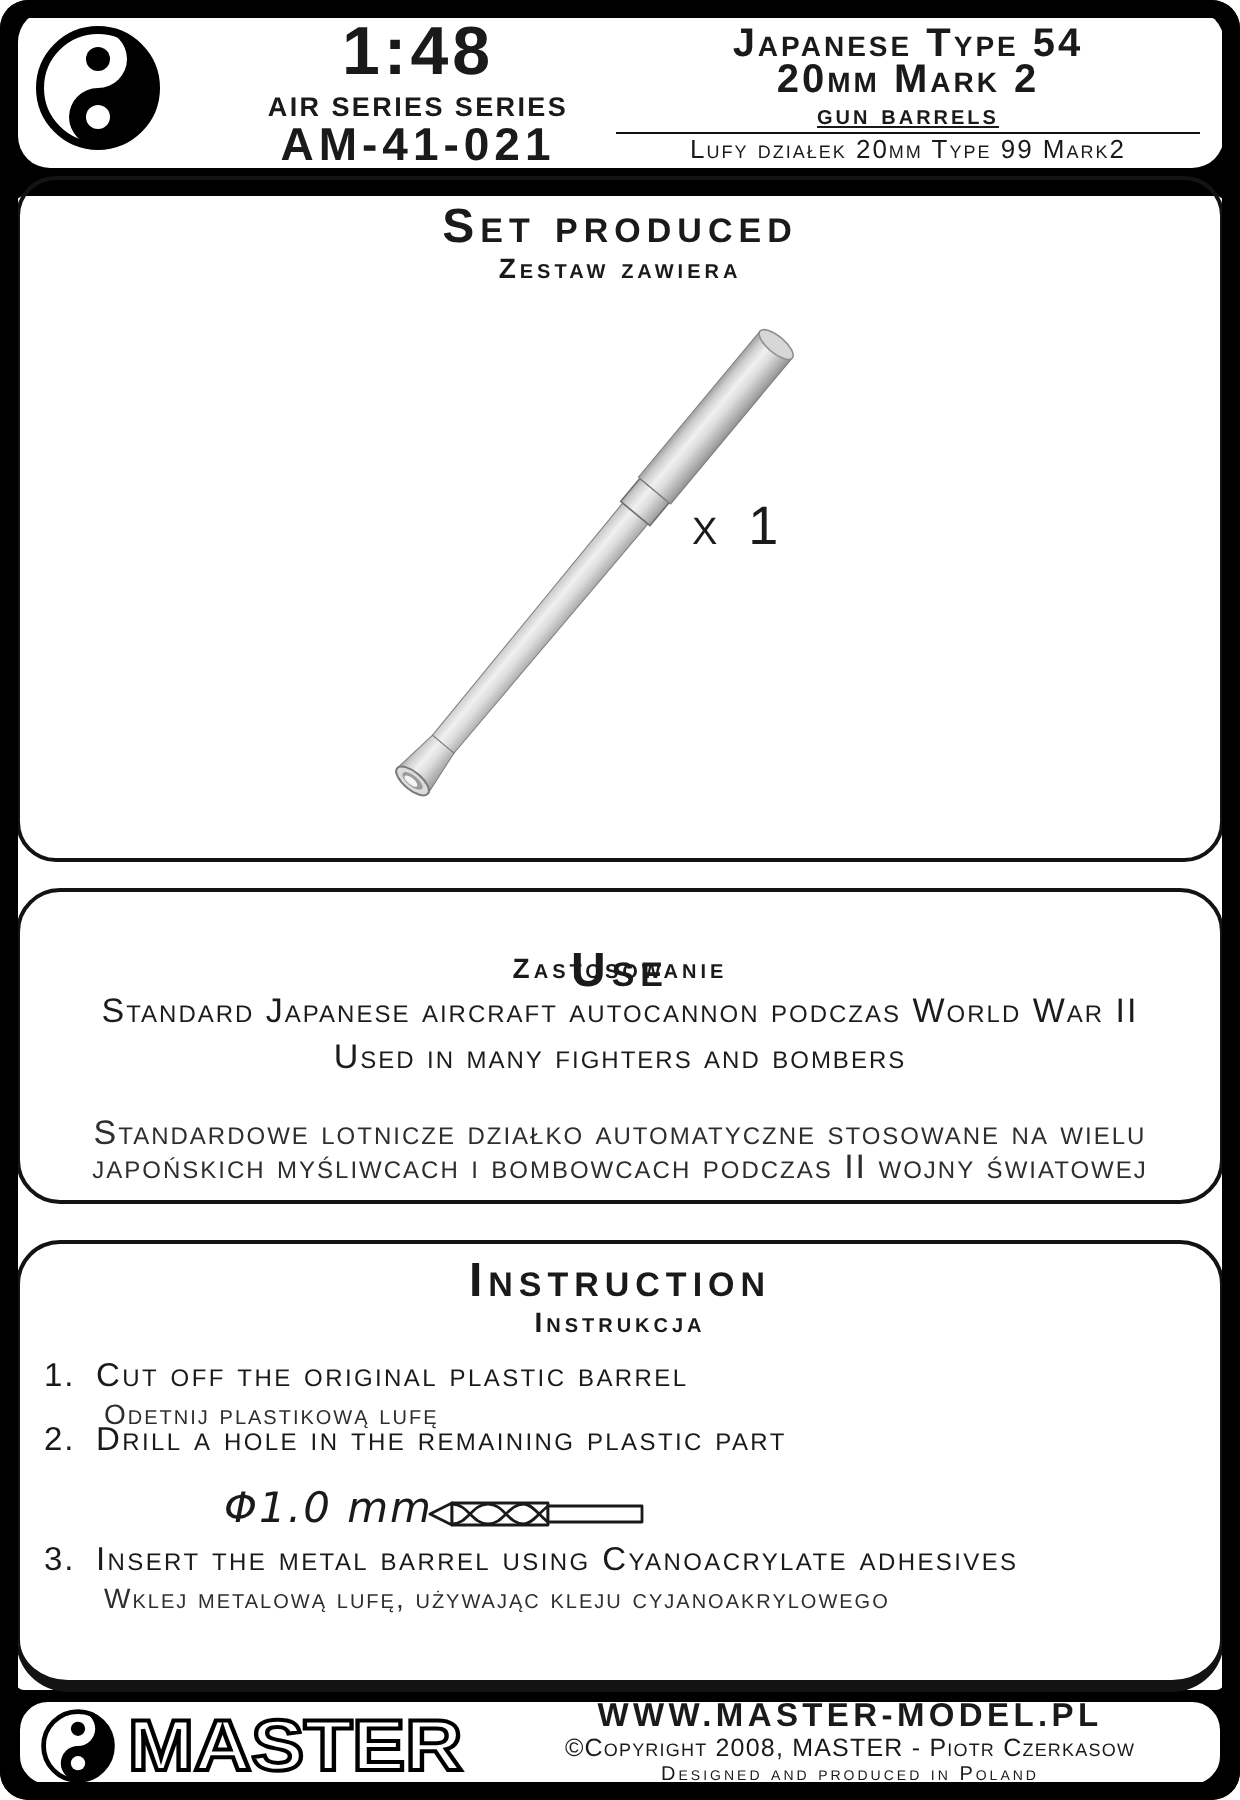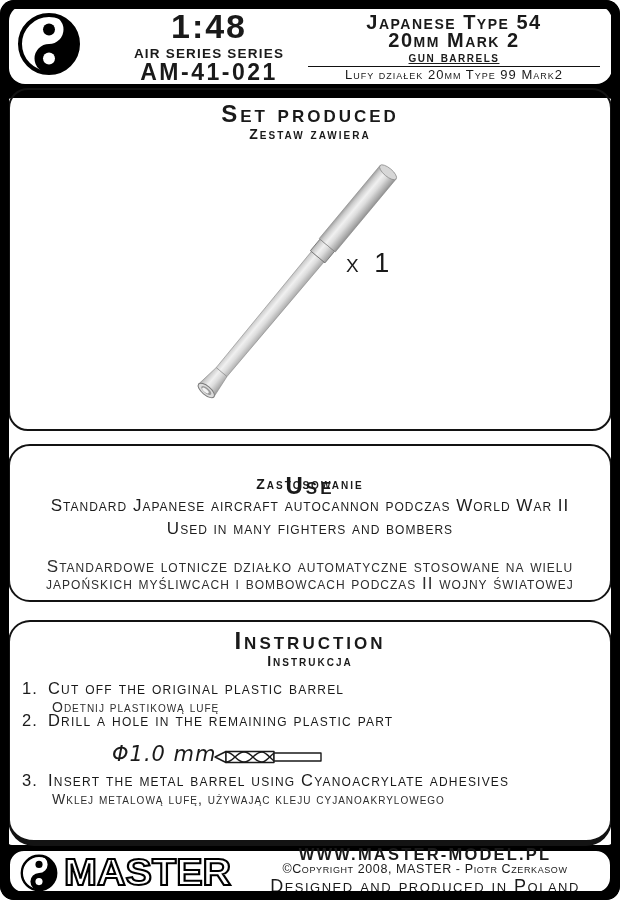--- a/index.html
+++ b/index.html
@@ -53,21 +53,21 @@
   #drill-svg{position:absolute;left:212px;top:747px;z-index:3;}
 
   
   #footbox{left:8px;top:849px;width:604px;height:45px;border-radius:16px;z-index:2;box-sizing:border-box;border:2.5px solid #000;}
   #foot-logo{position:absolute;left:10px;top:3px;}
   #brand{position:absolute;left:54px;top:1px;font-size:36px;font-weight:900;color:#fff;
          -webkit-text-stroke:2px #000;letter-spacing:0px;transform:scaleX(1.1);transform-origin:left center;}
   #foot-right{position:absolute;left:238px;right:8px;top:1px;bottom:1px;display:flex;flex-direction:column;align-items:center;justify-content:center;text-align:center;}
   .f-web{font-size:16.5px;font-weight:700;letter-spacing:2.2px;line-height:1.05;}
   .f-copy{font-size:12.5px;letter-spacing:0.6px;line-height:1.1;}
-  .f-prod{font-size:18px;letter-spacing:1.5px;line-height:1.1;}
+  .f-prod{font-size:10px;letter-spacing:1.5px;line-height:1.1;}
 </style>
 </head>
 <body>
 
 <div class="sheet">
 
   <div class="panel" id="hdr-left">
     <svg width="64" height="64" viewBox="0 0 64 64" style="position:absolute;left:8px;top:7px">
       <circle cx="32" cy="32" r="29" fill="#fff" stroke="#000" stroke-width="4"></circle>
       <path d="M32 3 A29 29 0 0 1 32 61 A14.5 14.5 0 0 1 32 32 A14.5 14.5 0 0 0 32 3 Z" fill="#000"></path>

